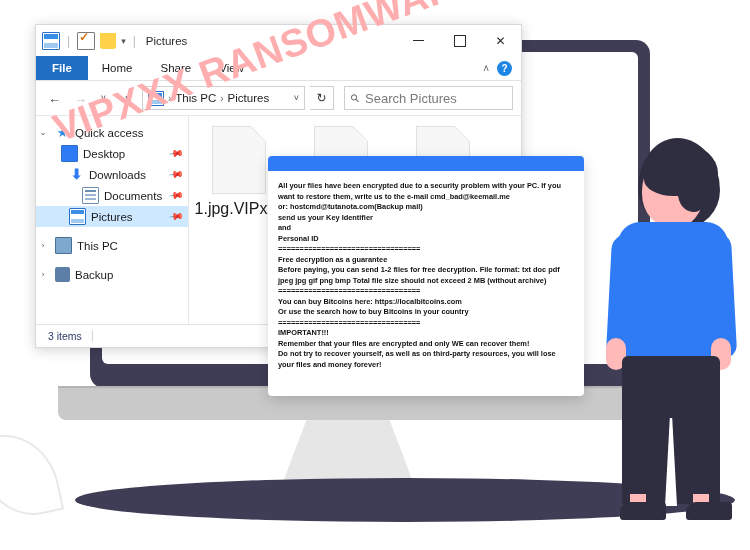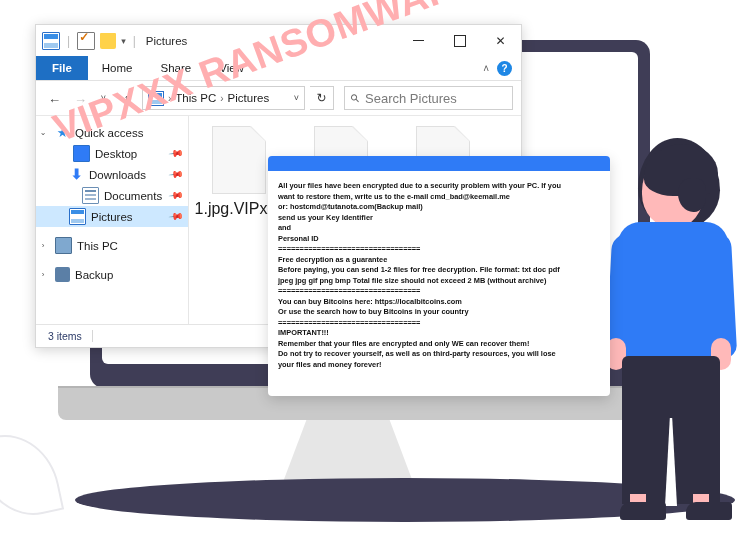--- a/index.html
+++ b/index.html
@@ -313,21 +313,21 @@
     white-space: nowrap;
     pointer-events: none;
     z-index: 40;
     font-family: "Liberation Sans", sans-serif;
   }
 
   
   .ransom {
     position: absolute;
     left: 268px; top: 156px;
-    width: 342px; height: 240px;
+    width: 316px; height: 240px;
     background: #ffffff;
     border-radius: 4px;
     box-shadow: 0 4px 14px rgba(0,0,0,0.16);
     z-index: 50;
     overflow: hidden;
   }
   .ransom-head { height: 15px; background: #2f7bf6; }
   .ransom-body {
     padding: 10px 10px 8px 10px;
     font-size: 7.4px;
@@ -427,21 +427,21 @@
       <div class="navpane">
 
         <div class="nav-item">
           <span class="nav-exp">⌄</span>
           <span class="nav-ico">
               <span class="ico-star">★</span>
             </span>
           <span class="nav-label">Quick access</span>
         </div>
 
-        <div class="nav-item" style="padding-left:18px">
+        <div class="nav-item" style="padding-left:6px">
           <span class="nav-exp"></span>
           <span class="nav-ico ico-desktop"></span>
           <span class="nav-label">Desktop</span>
           <span class="pin">📌</span>
         </div>
 
         <div class="nav-item" style="padding-left:14px">
           <span class="nav-exp"></span>
           <span class="nav-ico">
               <span class="ico-downloads">⬇</span>

